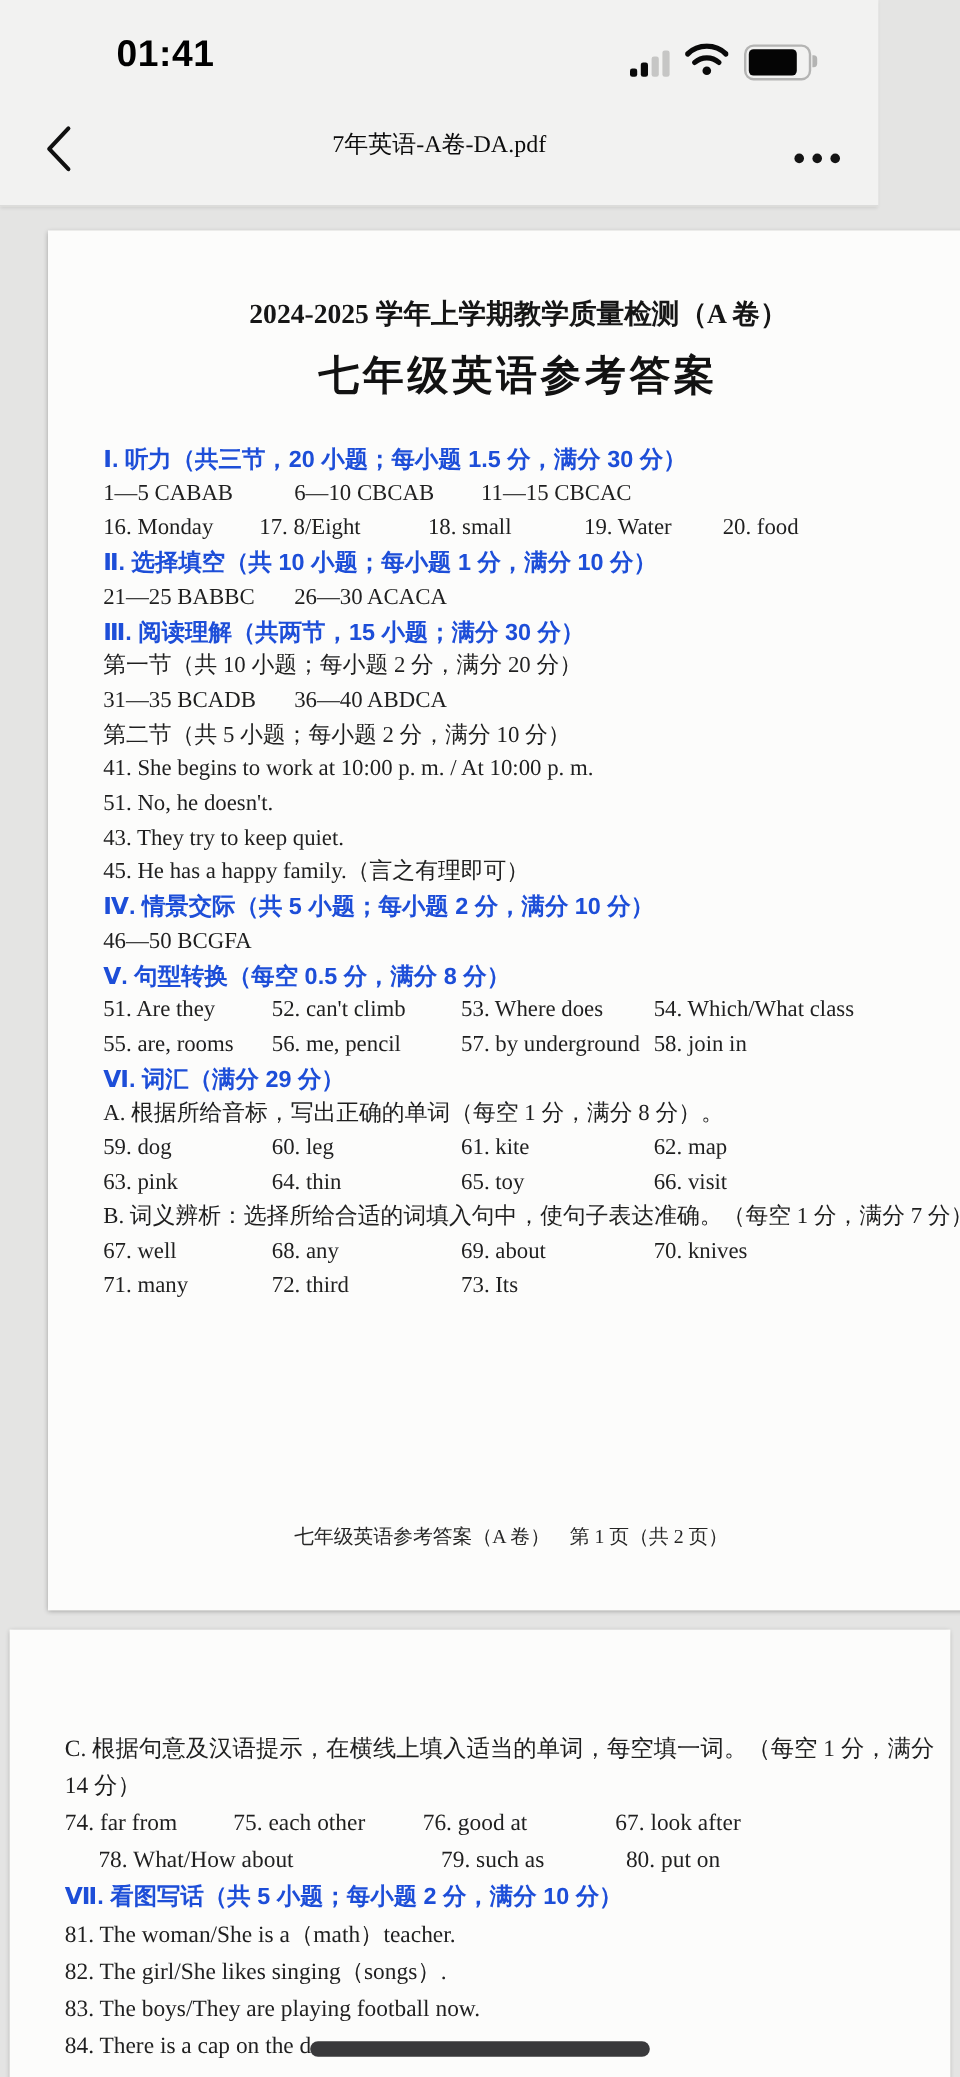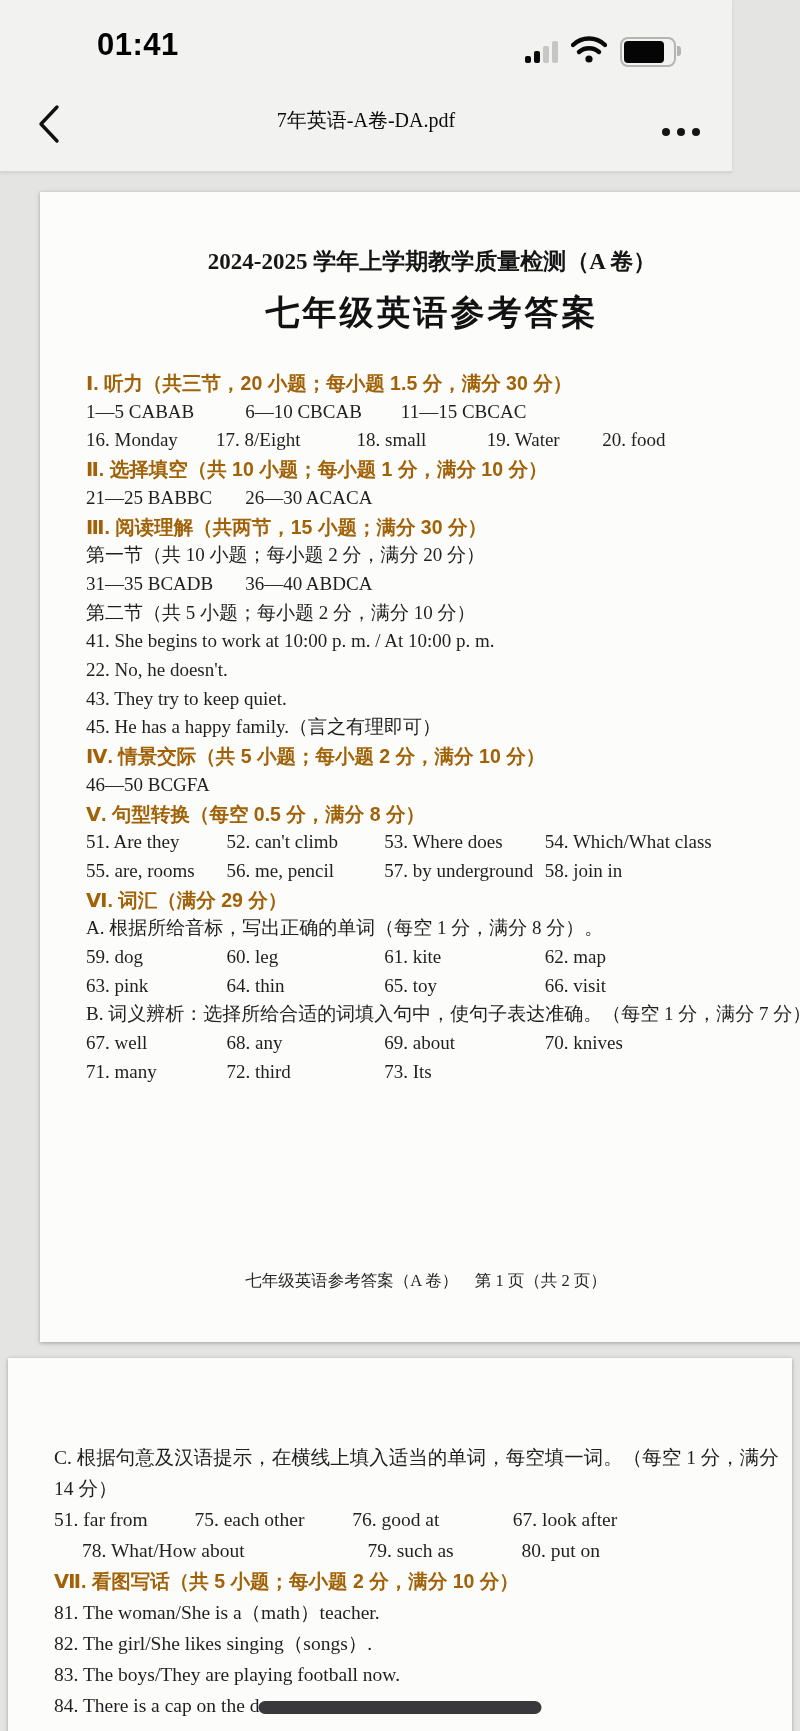--- a/index.html
+++ b/index.html
@@ -30,21 +30,21 @@
   .pdf-page{position:absolute;left:8px;width:784px;background:#fcfcfb;
     box-shadow:0 1px 4px rgba(0,0,0,0.30);color:#1f1f1f;}
   .page1{top:192px;height:1150px;margin-left:32px;}
   .page2{top:1358px;height:430px;}
   .page-inner{padding:54px 46px 0 46px;}
   .p2-inner{padding:84px 46px 0 46px;}
   .doc-h1{text-align:center;font-size:23px;font-weight:700;margin:0 0 13px 0;color:#161616;}
   .doc-h2{text-align:center;font-size:34px;font-weight:700;letter-spacing:3px;margin:0 0 33px 0;color:#121212;}
   .line{line-height:28.7px;font-size:19px;white-space:pre;}
   .page2 .line{line-height:31px;font-size:19.5px;}
-  .line.h{font-weight:700;font-family:"Liberation Sans","DejaVu Sans",sans-serif;font-size:19.5px;color:#a16207;}
+  .line.h{font-weight:700;font-family:"Liberation Sans","DejaVu Sans",sans-serif;font-size:19.5px;color:#1d4ed8;}
   .line.c{display:grid;}
   .c2{grid-template-columns:23% 1fr;}
   .c3{grid-template-columns:23% 22.5% 1fr;}
   .c3b{grid-template-columns:43% 23.2% 1fr;margin-left:28px;}
   .c4{grid-template-columns:20.3% 22.8% 23.2% 1fr;}
   .c5{grid-template-columns:18.8% 20.3% 18.8% 16.7% 1fr;}
   .doc-footer{position:absolute;left:0;right:12px;top:1078px;text-align:center;
     font-size:16.5px;color:#262626;white-space:pre;}
   
   .home-indicator{position:absolute;top:1701px;left:50%;transform:translateX(-50%);
@@ -103,21 +103,21 @@
             <div class="line h">Ⅰ. 听力（共三节，20 小题；每小题 1.5 分，满分 30 分）</div>
             <div class="line c c3"><span>1—5 CABAB</span><span>6—10 CBCAB</span><span>11—15 CBCAC</span></div>
             <div class="line c c5"><span>16. Monday</span><span>17. 8/Eight</span><span>18. small</span><span>19. Water</span><span>20. food</span></div>
             <div class="line h">Ⅱ. 选择填空（共 10 小题；每小题 1 分，满分 10 分）</div>
             <div class="line c c2"><span>21—25 BABBC</span><span>26—30 ACACA</span></div>
             <div class="line h">Ⅲ. 阅读理解（共两节，15 小题；满分 30 分）</div>
             <div class="line t">第一节（共 10 小题；每小题 2 分，满分 20 分）</div>
             <div class="line c c2"><span>31—35 BCADB</span><span>36—40 ABDCA</span></div>
             <div class="line t">第二节（共 5 小题；每小题 2 分，满分 10 分）</div>
             <div class="line t">41. She begins to work at 10:00 p. m. / At 10:00 p. m.</div>
-            <div class="line t">22. No, he doesn't.</div>
+            <div class="line t">51. No, he doesn't.</div>
             <div class="line t">43. They try to keep quiet.</div>
             <div class="line t">45. He has a happy family.（言之有理即可）</div>
             <div class="line h">Ⅳ. 情景交际（共 5 小题；每小题 2 分，满分 10 分）</div>
             <div class="line t">46—50 BCGFA</div>
             <div class="line h">Ⅴ. 句型转换（每空 0.5 分，满分 8 分）</div>
             <div class="line c c4"><span>51. Are they</span><span>52. can't climb</span><span>53. Where does</span><span>54. Which/What class</span></div>
             <div class="line c c4"><span>55. are, rooms</span><span>56. me, pencil</span><span>57. by underground</span><span>58. join in</span></div>
             <div class="line h">Ⅵ. 词汇（满分 29 分）</div>
             <div class="line t">A. 根据所给音标，写出正确的单词（每空 1 分，满分 8 分）。</div>
             <div class="line c c4"><span>59. dog</span><span>60. leg</span><span>61. kite</span><span>62. map</span></div>
@@ -128,21 +128,21 @@
           </div>
       </div>
       <div class="doc-footer">七年级英语参考答案（A 卷）    第 1 页（共 2 页）</div>
     </div>
 
     <div class="pdf-page page2">
       <div class="p2-inner">
         <div>
             <div class="line t">C. 根据句意及汉语提示，在横线上填入适当的单词，每空填一词。（每空 1 分，满分</div>
             <div class="line t">14 分）</div>
-            <div class="line c c4"><span>51. far from</span><span>75. each other</span><span>76. good at</span><span>67. look after</span></div>
+            <div class="line c c4"><span>74. far from</span><span>75. each other</span><span>76. good at</span><span>67. look after</span></div>
             <div class="line c c3b"><span>78. What/How about</span><span>79. such as</span><span>80. put on</span></div>
             <div class="line h">Ⅶ. 看图写话（共 5 小题；每小题 2 分，满分 10 分）</div>
             <div class="line t">81. The woman/She is a（math）teacher.</div>
             <div class="line t">82. The girl/She likes singing（songs）.</div>
             <div class="line t">83. The boys/They are playing football now.</div>
             <div class="line t">84. There is a cap on the d</div>
           </div>
       </div>
     </div>
   </div>

